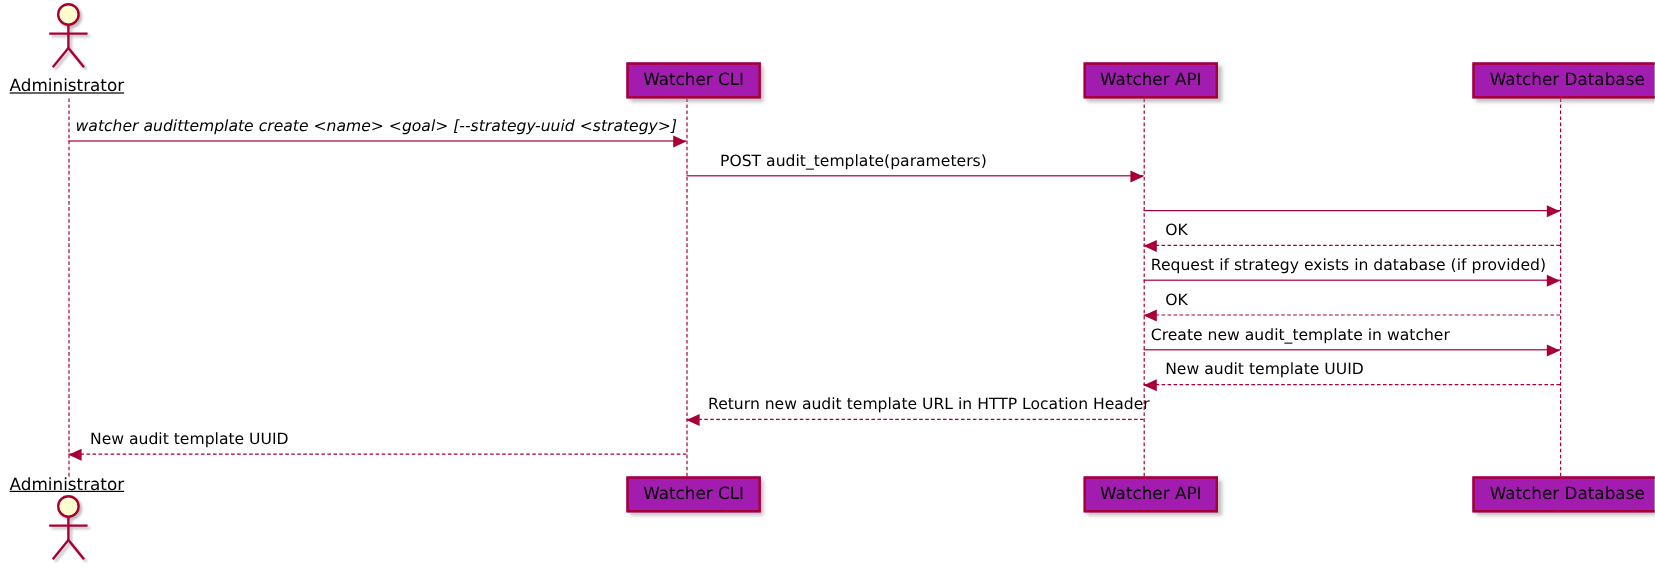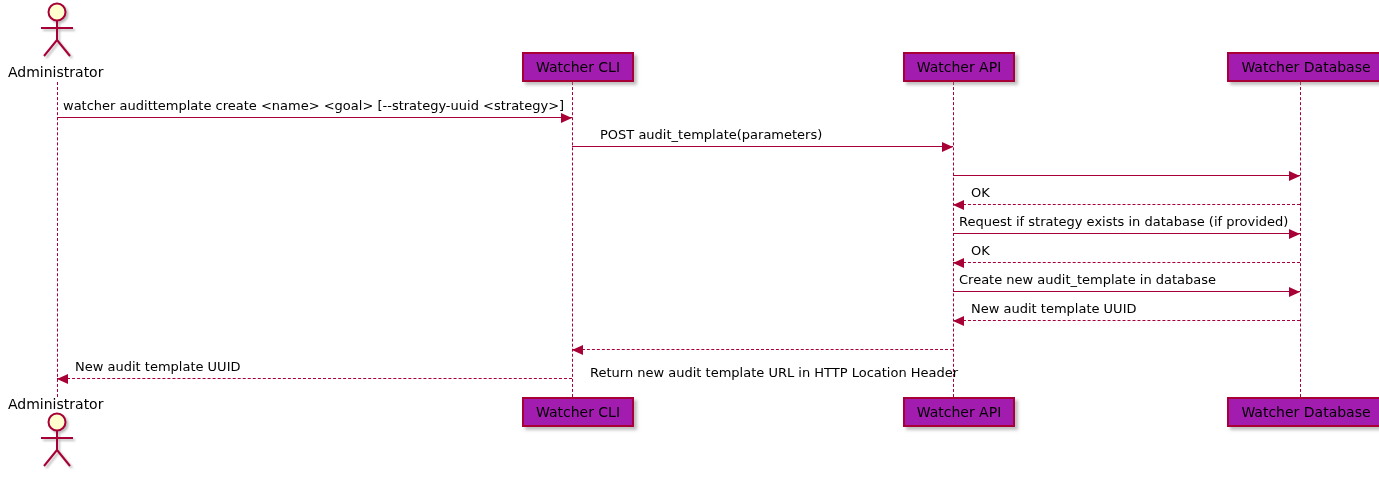--- a/index.html
+++ b/index.html
@@ -13,21 +13,21 @@
     position:absolute; height:26px; box-sizing:content-box;
     background:#a21caf; border:2px solid #A80036;
     box-shadow:3px 3px 3px rgba(140,140,140,0.55);
     display:flex; align-items:center; justify-content:center;
     font-size:14px; white-space:nowrap; padding:0 4px;
   }
   .lifeline {
     position:absolute; width:0; border-left:1px dashed #A80036;
   }
   .actor-label {
-    position:absolute; font-size:14px; white-space:nowrap;
+    position:absolute; font-size:14px; white-space:nowrap;text-decoration:underline;
   }
   .actor-figure { position:absolute; filter:drop-shadow(2px 2px 1px #bdbdbd); }
   .msg-text {
     position:absolute; font-size:13px; white-space:nowrap; height:16px; line-height:16px;
   }
   .msg-line { position:absolute; height:0; }
   .msg-line.solid { border-top:1.5px solid #A80036; }
   .msg-line.dashed { border-top:1.5px dashed #A80036; }
   .msg-head {
     position:absolute; width:0; height:0;
@@ -59,42 +59,42 @@
       <line x1="22" y1="38" x2="35" y2="54" stroke="#A80036" stroke-width="2"></line>
     </svg>
     <div class="actor-label" style="left: 8px; top: 64px;">Administrator</div>
     <div class="actor-label" style="left: 8px; top: 396px;">Administrator</div>
     <div class="participant-box" style="left: 522px; top: 52px; width: 100px;">Watcher CLI</div>
     <div class="participant-box" style="left: 522px; top: 397px; width: 100px;">Watcher CLI</div>
     <div class="participant-box" style="left: 903px; top: 52px; width: 100px;">Watcher API</div>
     <div class="participant-box" style="left: 903px; top: 397px; width: 100px;">Watcher API</div>
     <div class="participant-box" style="left: 1227px; top: 52px; width: 146px;">Watcher Database</div>
     <div class="participant-box" style="left: 1227px; top: 397px; width: 146px;">Watcher Database</div>
-    <div class="msg-text" style="left: 63px; top: 98px;">watcher audittemplate create &lt;name&gt; &lt;goal&gt; [--strategy-uuid &lt;strategy&gt;]</div>
+    <div class="msg-text" style="left: 63px; top: 98px; font-style: italic;">watcher audittemplate create &lt;name&gt; &lt;goal&gt; [--strategy-uuid &lt;strategy&gt;]</div>
     <div class="msg-line solid" style="left: 57px; top: 117px; width: 515px;"></div>
     <div class="msg-head right" style="left: 561px; top: 113px;"></div>
     <div class="msg-text" style="left: 600px; top: 127px;">POST audit_template(parameters)</div>
     <div class="msg-line solid" style="left: 572px; top: 146px; width: 381px;"></div>
     <div class="msg-head right" style="left: 942px; top: 142px;"></div>
     <div class="msg-line solid" style="left: 953px; top: 175px; width: 347px;"></div>
     <div class="msg-head right" style="left: 1289px; top: 171px;"></div>
     <div class="msg-text" style="left: 971px; top: 185px;">OK</div>
     <div class="msg-line dashed" style="left: 953px; top: 204px; width: 347px;"></div>
     <div class="msg-head left" style="left: 953px; top: 200px;"></div>
     <div class="msg-text" style="left: 959px; top: 214px;">Request if strategy exists in database (if provided)</div>
     <div class="msg-line solid" style="left: 953px; top: 233px; width: 347px;"></div>
     <div class="msg-head right" style="left: 1289px; top: 229px;"></div>
     <div class="msg-text" style="left: 971px; top: 243px;">OK</div>
     <div class="msg-line dashed" style="left: 953px; top: 262px; width: 347px;"></div>
     <div class="msg-head left" style="left: 953px; top: 258px;"></div>
-    <div class="msg-text" style="left: 959px; top: 272px;">Create new audit_template in database</div>
+    <div class="msg-text" style="left: 959px; top: 272px;">Create new audit_template in watcher</div>
     <div class="msg-line solid" style="left: 953px; top: 291px; width: 347px;"></div>
     <div class="msg-head right" style="left: 1289px; top: 287px;"></div>
     <div class="msg-text" style="left: 971px; top: 301px;">New audit template UUID</div>
     <div class="msg-line dashed" style="left: 953px; top: 320px; width: 347px;"></div>
     <div class="msg-head left" style="left: 953px; top: 316px;"></div>
-    <div class="msg-text" style="left: 590px; top: 330px; margin-top: 35px;">Return new audit template URL in HTTP Location Header</div>
+    <div class="msg-text" style="left: 590px; top: 330px;">Return new audit template URL in HTTP Location Header</div>
     <div class="msg-line dashed" style="left: 572px; top: 349px; width: 381px;"></div>
     <div class="msg-head left" style="left: 572px; top: 345px;"></div>
     <div class="msg-text" style="left: 75px; top: 359px;">New audit template UUID</div>
     <div class="msg-line dashed" style="left: 57px; top: 378px; width: 515px;"></div>
     <div class="msg-head left" style="left: 57px; top: 374px;"></div>
   </div>
 
 </body></html>

